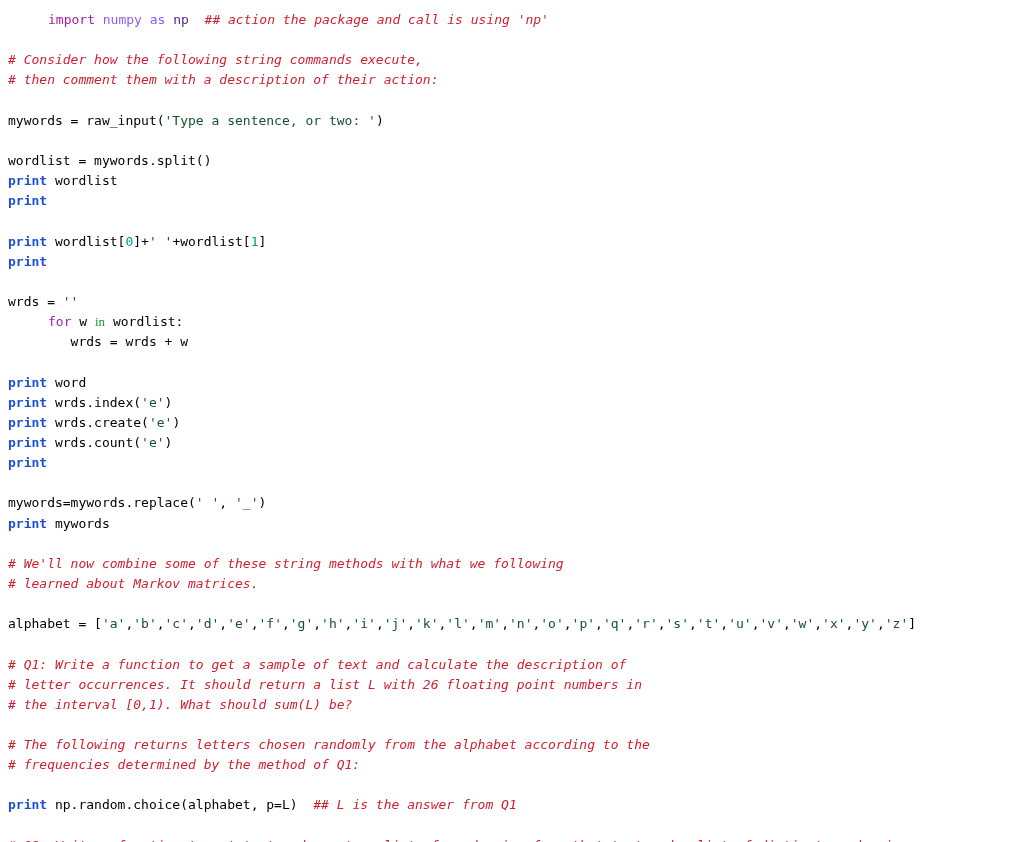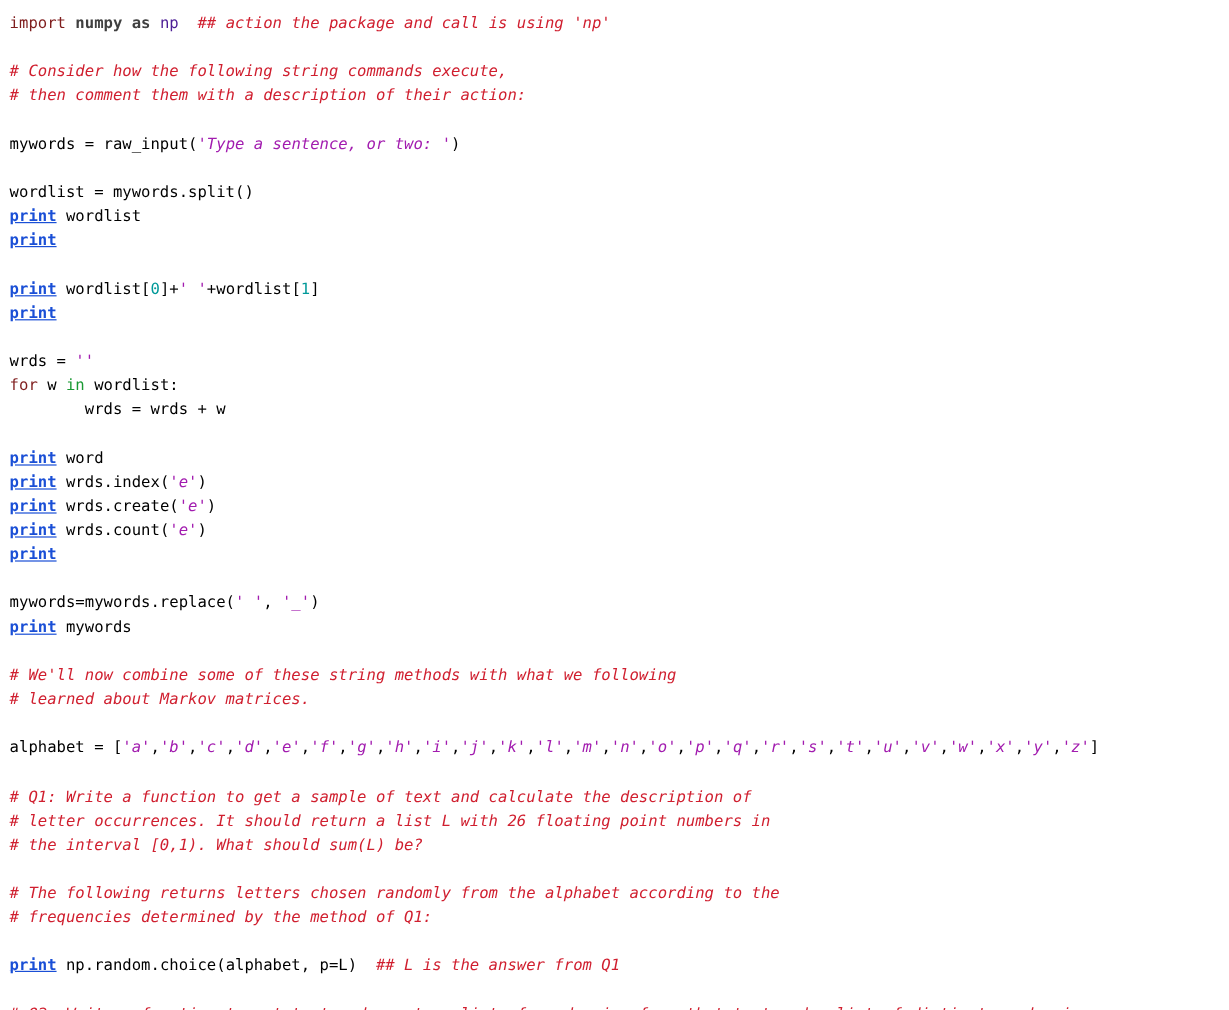--- a/index.html
+++ b/index.html
@@ -11,27 +11,27 @@
   pre.code {
     font-family: "Menlo", "Consolas", "DejaVu Sans Mono", monospace;
     font-size: 13px;
     line-height: 1.55;
     margin: 0;
     padding: 10px 8px 6px 8px;
     white-space: pre;
     color: #000000;
   }
   .tok { white-space: pre; }
-  .kw-orange  { color: #7f1d1d; }   
-  .kw-purple  { color: #404040; font-weight: bold; }   
+  .kw-orange  { color: #a21caf; margin-left: 40px; }   
+  .kw-purple  { color: #8b5cf6; }   
   .kw-blue    { color: #4c1d95; }   
-  .kw-bluebold{ color: #1a4fd6; font-weight: bold; text-decoration: underline; } 
-  .kw-green   { color: #1a9933; }   
+  .kw-bluebold{ color: #1a4fd6; font-weight: bold; } 
+  .kw-green   { color: #1a9933; font-family: Liberation Serif, serif; }   
   .comment    { color: #d01f2f; font-style: italic; }
-  .string     { color: #a21caf; font-style: italic; }
+  .string     { color: #14532d; }
   .ident      { color: #000000; }
   .num-teal   { color: #009999; }
 </style>
 </head>
 <body>
 
 <pre class="code"><span class="tok kw-orange">import</span> <span class="tok kw-purple">numpy</span> <span class="tok kw-purple">as</span> <span class="tok kw-blue">np</span>  <span class="tok comment">## action the package and call is using 'np'</span>
 
 <span class="tok comment"># Consider how the following string commands execute,</span>
 <span class="tok comment"># then comment them with a description of their action:</span>

